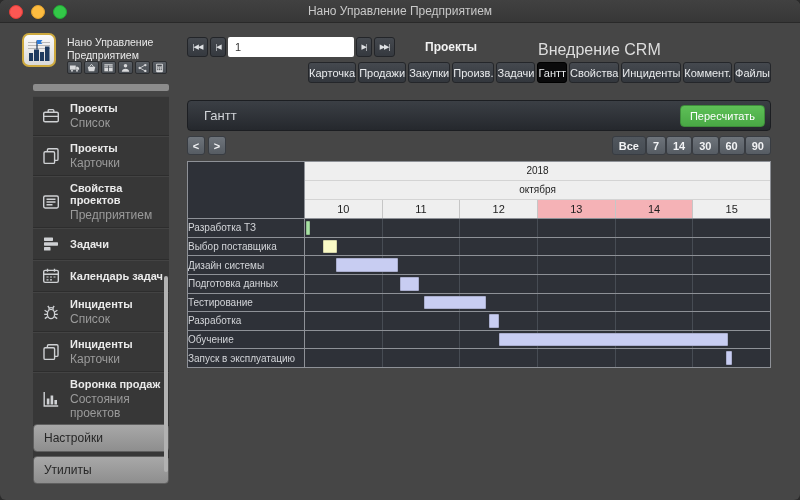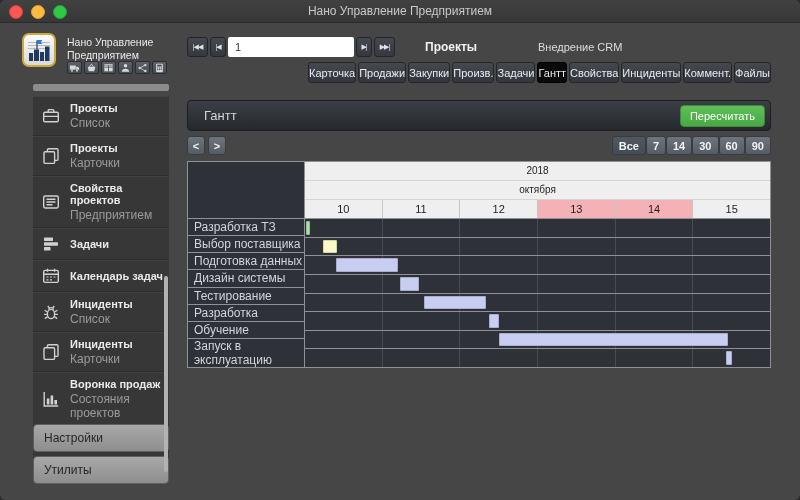--- a/index.html
+++ b/index.html
@@ -30,42 +30,42 @@
   .side-buttons{position:absolute;left:33px;top:424px;width:136px;display:flex;flex-direction:column;gap:4px}
   .side-btn{height:28px;border-radius:4px;border:1px solid #5f5f5f;background:linear-gradient(#a8a8a8,#8e8e8e);color:#262626;font-size:12px;text-align:left;padding:0 0 0 10px;font-family:inherit}
   .side-scrollbar{position:absolute;left:164px;top:276px;width:4px;height:196px;border-radius:2px;background:#b2b2b2}
 
   
   .pager{position:absolute;left:187px;top:37px;display:flex;gap:2px;align-items:center}
   .pager-btn{height:20px;background:linear-gradient(#45494f,#35393f);border:1px solid #232529;border-radius:3px;color:#dfe1e4;font-size:7px;letter-spacing:-1px;padding:0 2px;font-family:inherit}
   .pb-w20{width:21px}.pb-w15{width:16px}
   .pager-input{width:126px;height:20px;border:none;border-radius:2px;background:#fff;font-size:11px;color:#333;padding:0 0 0 7px;box-sizing:border-box;font-family:inherit}
   .section-title{position:absolute;left:425px;top:40px;font-size:12px;font-weight:bold;color:#f2f2f2}
-  .record-title{position:absolute;left:538px;top:41px;font-size:11px;color:#dddddd}
+  .record-title{position:absolute;left:538px;top:41px;font-size:16px;color:#dddddd}
   .tabbar{position:absolute;left:187px;top:62px;width:584px;display:flex;justify-content:flex-end;gap:2px}
   .tab{height:21px;line-height:20px;padding:0 0;font-size:11px;color:#e8eaec;background:linear-gradient(#45494f,#33373d);border:1px solid #24262a;border-radius:3px;box-sizing:border-box;cursor:default;white-space:nowrap}
   .tab.active{background:#0a0a0b;border-color:#000}
 
   
   .panel-header{position:absolute;left:187px;top:100px;width:584px;height:31px;box-sizing:border-box;background:linear-gradient(#3b3f45,#25282d);border:1px solid #1c1e22;border-radius:4px;display:flex;align-items:center;padding:0 5px 0 16px}
   .panel-title{font-size:13px;color:#d2d5d9}
   .recalc{margin-left:auto;height:22px;padding:0 9px;border-radius:4px;border:1px solid #3e8c3b;background:linear-gradient(#5ec057,#49a845);color:#fff;font-size:11px;font-family:inherit}
   .range-row{position:absolute;left:187px;top:136px;width:584px;display:flex;align-items:center}
   .nav-group{display:flex;gap:3px}
   .gbtn{height:19px;box-sizing:border-box;border-radius:3px;border:1px solid #383c42;background:linear-gradient(#6e747b,#565c63);color:#f2f3f5;font-size:11px;font-weight:bold;font-family:inherit;padding:0 6px;min-width:18px}
   .gbtn.nav{width:18px;padding:0}
   .range-group{margin-left:auto;display:flex;}
   .gbtn.active{background:linear-gradient(#51575e,#464c53)}
 
   
   .gantt-table{position:absolute;left:187px;top:161px;width:584px;height:207px;box-sizing:border-box;border:1px solid #8e9197;background:#2e3138;display:flex}
   .task-col{width:117px;flex:none;display:flex;flex-direction:column;border-right:1px solid #8e9197;box-sizing:border-box}
   .task-col-header{height:56px;border-bottom:1px solid #8e9197;background:#2e3138;flex:none}
   .task-cells{flex:1;display:flex;flex-direction:column}
-  .task-cell{flex:1;display:flex;align-items:center;padding-left:6px;font-size:12px;color:#d3d5d9}
+  .task-cell{flex:1;display:flex;align-items:center;font-size:10px;color:#d3d5d9}
   .task-cell:not(:last-child){border-bottom:1px solid #8e9197}
   .chart-col{flex:1;display:flex;flex-direction:column;min-width:0}
   .cal-row{height:18px;flex:none;background:#efefef;border-bottom:1px solid #d4d4d4;text-align:center;line-height:18px;font-size:10px;color:#1e1e1e}
   .cal-days{height:18px;flex:none;display:flex;background:#efefef;border-bottom:1px solid #8e9197}
   .day-cell{flex:1;text-align:center;line-height:18px;font-size:11px;color:#1e1e1e}
   .day-cell:not(:last-child){border-right:1px solid #c6c6c6}
   .day-cell.weekend{background:#f5b2b6}
   .chart-rows{flex:1;position:relative}
   .grid-overlay{position:absolute;inset:0;display:flex;pointer-events:none}
   .grid-cell{flex:1}
@@ -357,22 +357,22 @@
         <button class="gbtn">90</button>
       </div>
   </div>
 
   <div class="gantt-table">
     <div class="task-col">
       <div class="task-col-header"></div>
       <div class="task-cells">
           <div class="task-cell">Разработка ТЗ</div>
           <div class="task-cell">Выбор поставщика</div>
+          <div class="task-cell">Дизайн системы</div>
           <div class="task-cell">Подготовка данных</div>
-          <div class="task-cell">Дизайн системы</div>
           <div class="task-cell">Тестирование</div>
           <div class="task-cell">Разработка</div>
           <div class="task-cell">Обучение</div>
           <div class="task-cell">Запуск в эксплуатацию</div>
         </div>
     </div>
     <div class="chart-col">
       <div class="cal-row">2018</div>
       <div class="cal-row">октября</div>
       <div class="cal-days">

